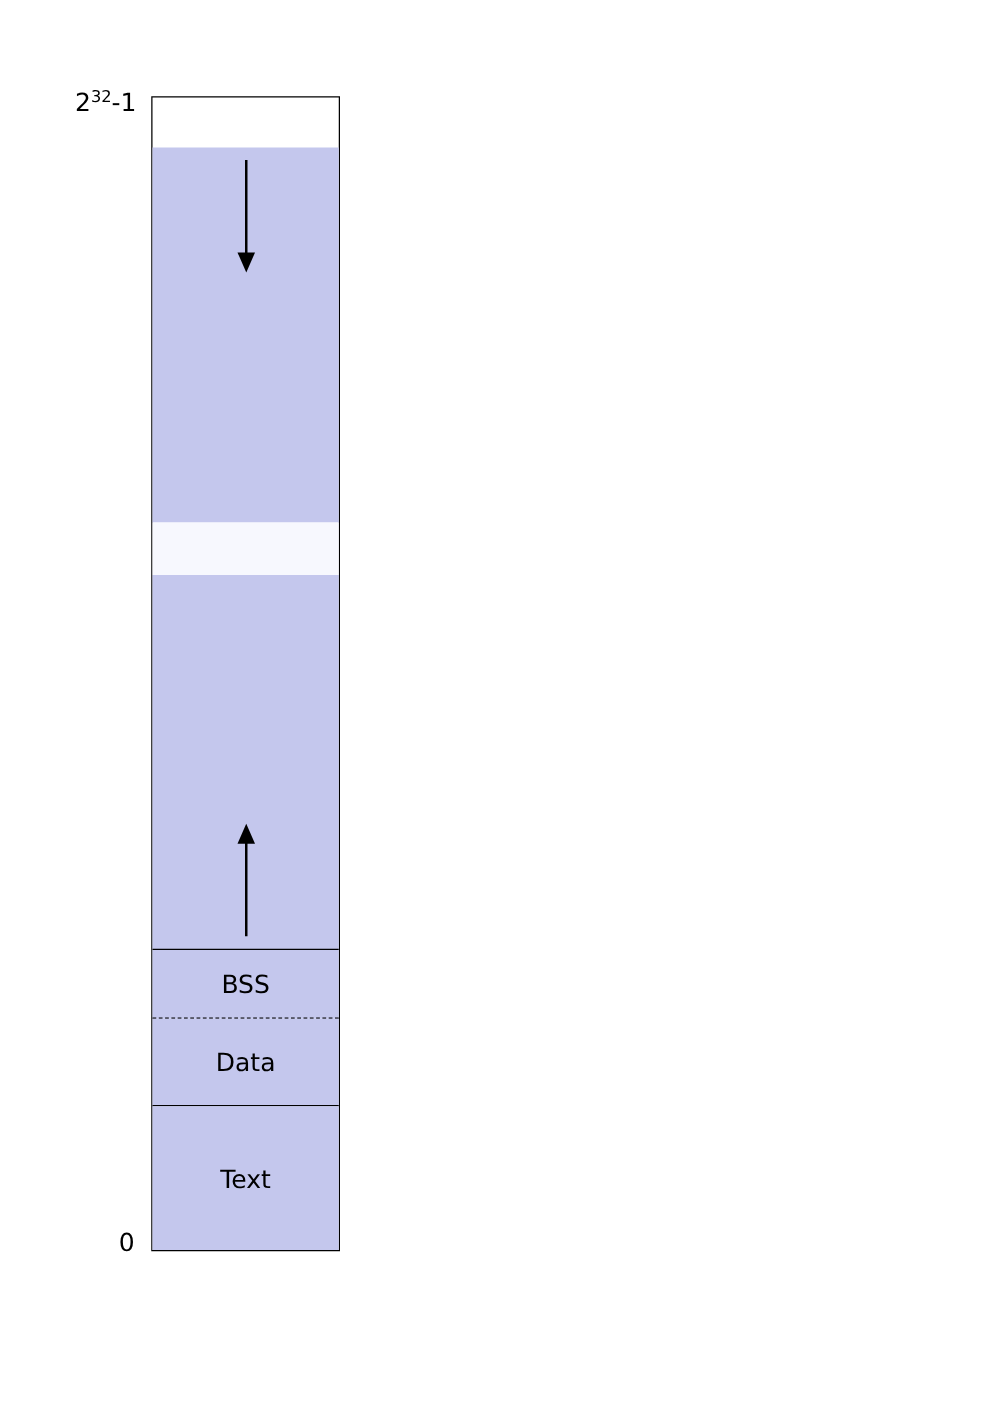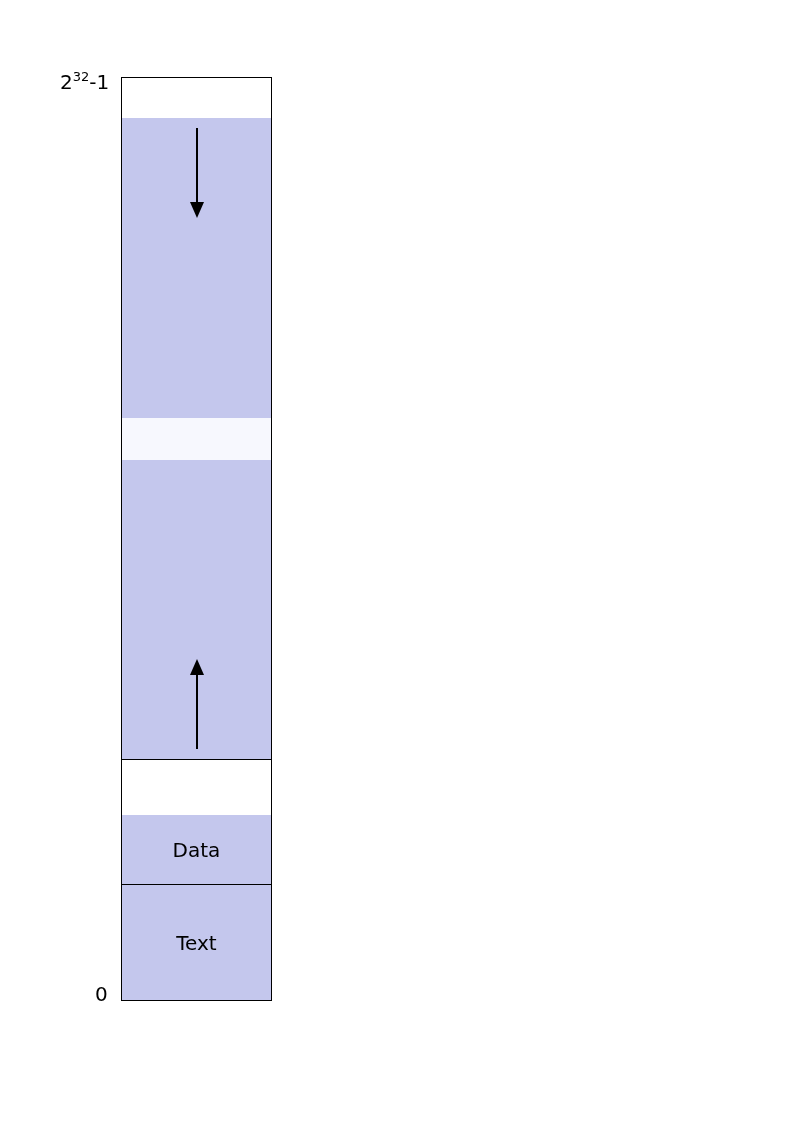--- a/index.html
+++ b/index.html
@@ -76,20 +76,23 @@
 
     <div class="seg gap" style="top:340px; height:42px;"></div>
 
     <div class="seg fill bbot" style="top:382px; height:300px;">
       <svg class="arrow" width="20" height="90" style="bottom:10px;">
         <line x1="10" y1="12" x2="10" y2="90" stroke="#000" stroke-width="2"></line>
         <polygon points="10,0 3,16 17,16" fill="#000"></polygon>
       </svg>
     </div>
 
+    <div class="seg fill bdashb" style="top:682px; height:55px;">
+      <span>BSS</span>
+    </div>
 
     <div class="seg fill bbot" style="top:737px; height:70px;">
       <span>Data</span>
     </div>
 
     <div class="seg fill" style="top:807px; bottom:0;">
       <span>Text</span>
     </div>
 
   </div>

